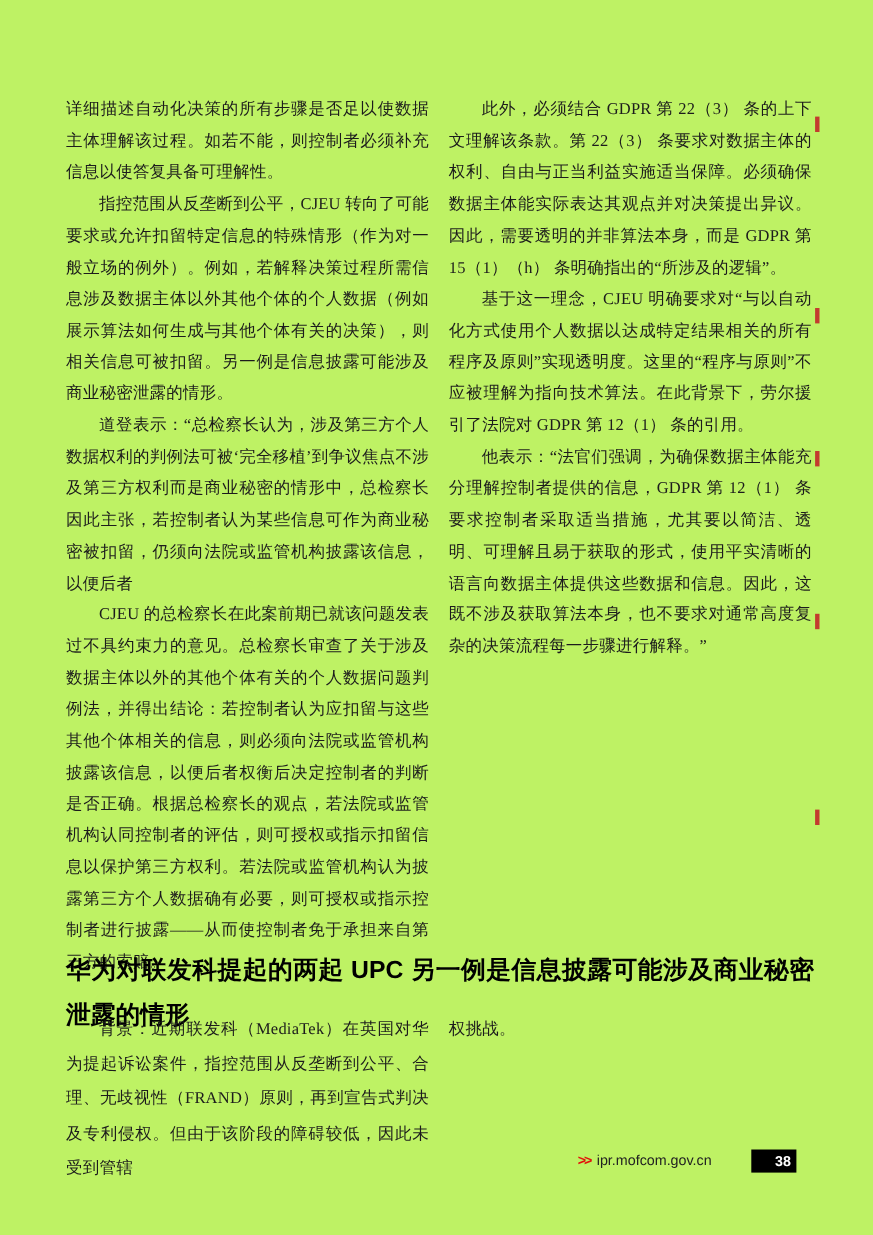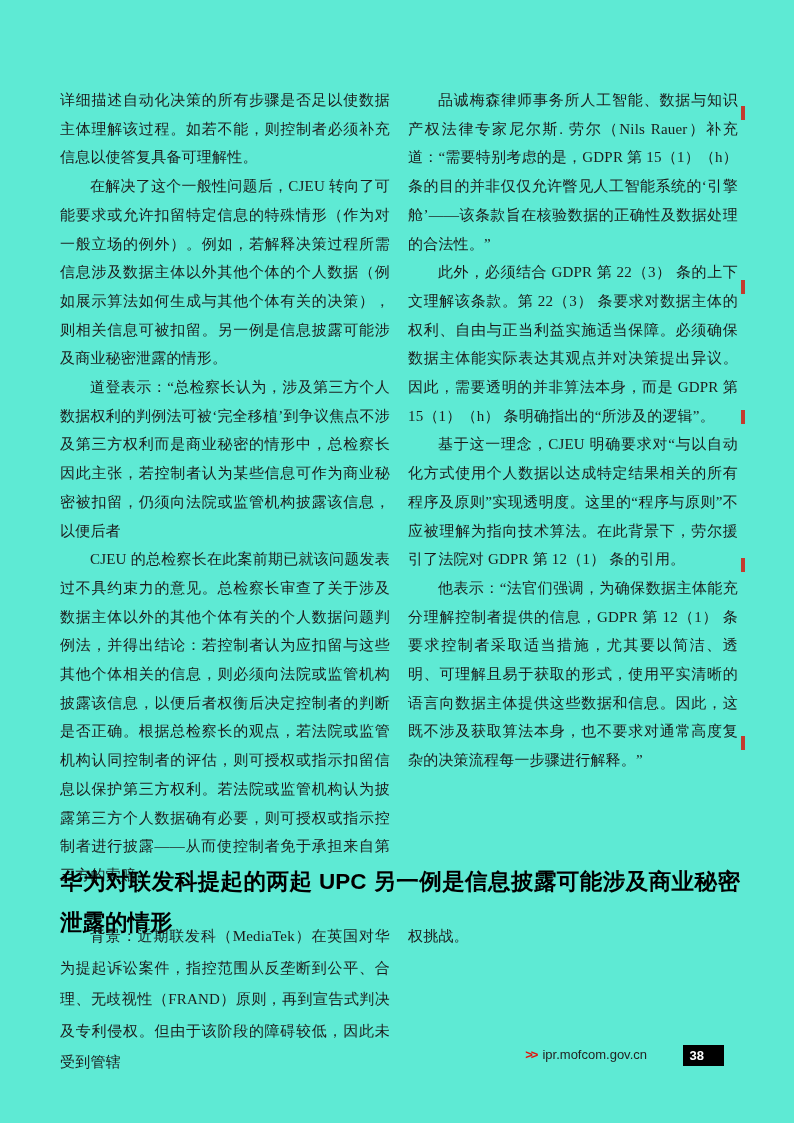--- a/index.html
+++ b/index.html
@@ -1,20 +1,20 @@
 <!DOCTYPE html>
 <html><head>
 <meta charset="utf-8">
 <style>
   html, body { margin: 0; padding: 0; background: #ffffff; }
   .page {
     position: relative;
     width: 794px;
     height: 1123px;
-    background: #5eead4;
+    background: #bef264;
     overflow: hidden;
     font-family: "Liberation Serif", "DejaVu Serif", serif;
     color: #1c1c1c;
   }
   .cols {
     position: absolute;
     left: 60px;
     top: 86px;
     width: 678px;
     display: flex;
@@ -92,38 +92,37 @@
     left: 683px;
     top: 0;
     width: 41px;
     height: 21px;
     background: #000000;
     color: #ffffff;
     font-weight: bold;
     font-size: 13px;
     line-height: 21px;
     text-align: right;
-    padding-right: 20px;
+    padding-right: 5px;
     box-sizing: border-box;
   }
 </style>
 </head>
 <body>
 
 <div class="page">
 
   <div class="cols">
     <div class="col">
       <p>详细描述自动化决策的所有步骤是否足以使数据主体理解该过程。如若不能，则控制者必须补充信息以使答复具备可理解性。</p>
-      <p class="indent">在解决了这个一般性问题后，CJEU 转向了可能要求或允许扣留特定信息的特殊情形（作为对一般立场的例外）。例如，若解释决策过程所需信息涉及数据主体以外其他个体的个人数据（例如展示算法如何生成与其他个体有关的决策），则相关信息可被扣留。另一例是信息披露可能涉及商业秘密泄露的情形。</p>
+      <p class="indent">指控范围从反垄断到公平，CJEU 转向了可能要求或允许扣留特定信息的特殊情形（作为对一般立场的例外）。例如，若解释决策过程所需信息涉及数据主体以外其他个体的个人数据（例如展示算法如何生成与其他个体有关的决策），则相关信息可被扣留。另一例是信息披露可能涉及商业秘密泄露的情形。</p>
       <p class="indent">道登表示：“总检察长认为，涉及第三方个人数据权利的判例法可被‘完全移植’到争议焦点不涉及第三方权利而是商业秘密的情形中，总检察长因此主张，若控制者认为某些信息可作为商业秘密被扣留，仍须向法院或监管机构披露该信息，以便后者</p>
       <p class="indent">CJEU 的总检察长在此案前期已就该问题发表过不具约束力的意见。总检察长审查了关于涉及数据主体以外的其他个体有关的个人数据问题判例法，并得出结论：若控制者认为应扣留与这些其他个体相关的信息，则必须向法院或监管机构披露该信息，以便后者权衡后决定控制者的判断是否正确。根据总检察长的观点，若法院或监管机构认同控制者的评估，则可授权或指示扣留信息以保护第三方权利。若法院或监管机构认为披露第三方个人数据确有必要，则可授权或指示控制者进行披露——从而使控制者免于承担来自第三方的索赔。</p>
     </div>
     <div class="col">
-      <p class="indent">品诚梅森律师事务所人工智能、数据与知识产权法律专家尼尔斯. 劳尔（Nils Rauer）补充道：“需要特别考虑的是，GDPR 第 15（1）（h） 条的目的并非仅仅允许瞥见人工智能系统的‘引擎舱’——该条款旨在核验数据的正确性及数据处理的合法性。”</p>
       <p class="indent">此外，必须结合 GDPR 第 22（3） 条的上下文理解该条款。第 22（3） 条要求对数据主体的权利、自由与正当利益实施适当保障。必须确保数据主体能实际表达其观点并对决策提出异议。因此，需要透明的并非算法本身，而是 GDPR 第 15（1）（h） 条明确指出的“所涉及的逻辑”。</p>
       <p class="indent">基于这一理念，CJEU 明确要求对“与以自动化方式使用个人数据以达成特定结果相关的所有程序及原则”实现透明度。这里的“程序与原则”不应被理解为指向技术算法。在此背景下，劳尔援引了法院对 GDPR 第 12（1） 条的引用。</p>
       <p class="indent">他表示：“法官们强调，为确保数据主体能充分理解控制者提供的信息，GDPR 第 12（1） 条要求控制者采取适当措施，尤其要以简洁、透明、可理解且易于获取的形式，使用平实清晰的语言向数据主体提供这些数据和信息。因此，这既不涉及获取算法本身，也不要求对通常高度复杂的决策流程每一步骤进行解释。”</p>
     </div>
   </div>
 
   <div class="margin-marker" style="top:106px;"></div>
   <div class="margin-marker" style="top:280px;"></div>
   <div class="margin-marker" style="top:410px;"></div>
   <div class="margin-marker" style="top:558px;"></div>

